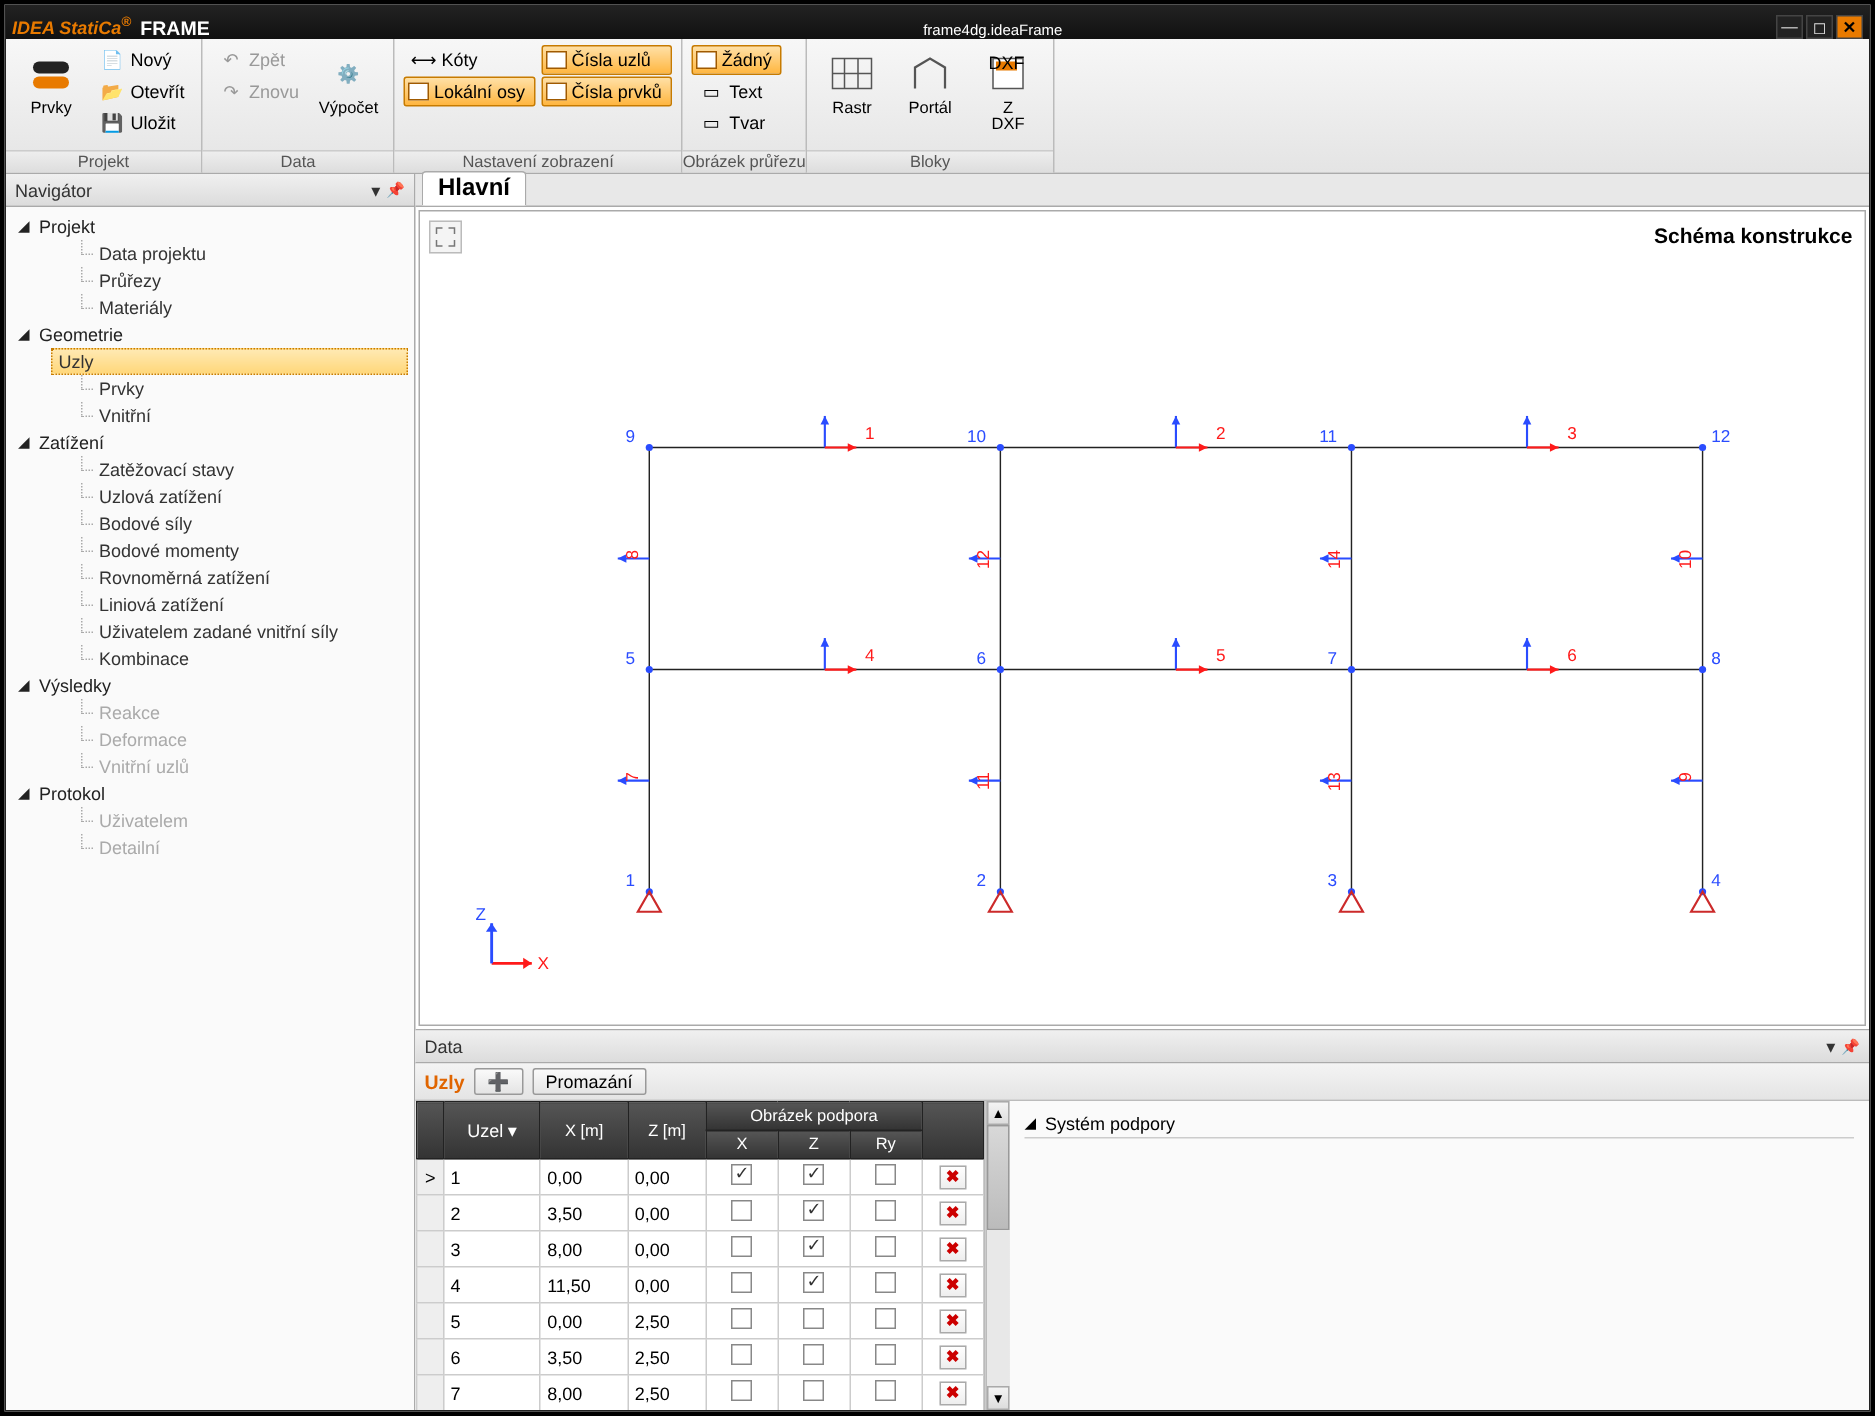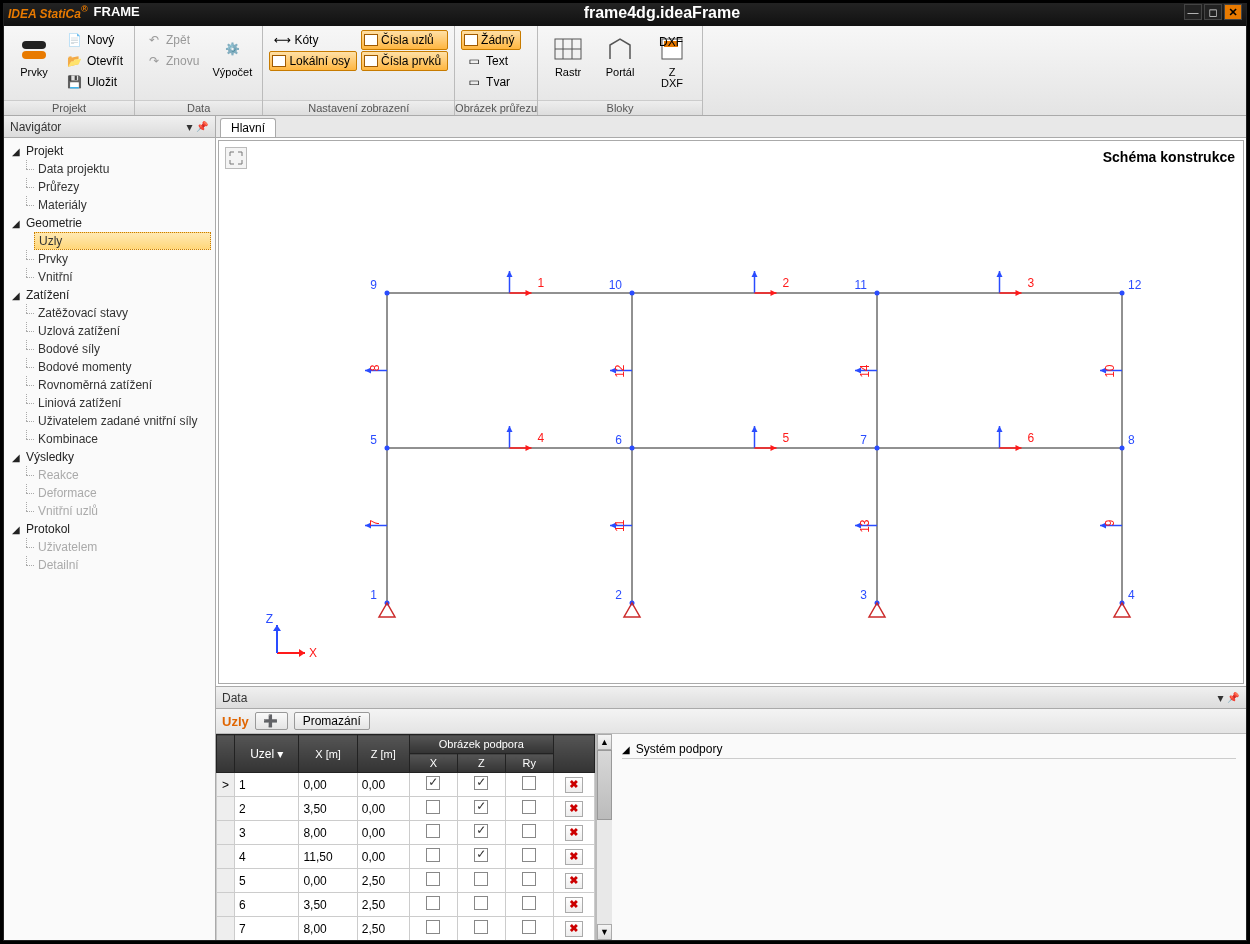--- a/index.html
+++ b/index.html
@@ -1,24 +1,24 @@
 <!DOCTYPE html>
 <html><head>
 <meta charset="utf-8">
 <style>
 * { box-sizing: border-box; margin: 0; padding: 0; font-family: "Segoe UI", Tahoma, sans-serif; font-size: 12px; }
 html, body { width: 1250px; height: 944px; background: #000; overflow: hidden; }
 .app { width: 1244px; height: 938px; margin: 3px; background: #fff; display: flex; flex-direction: column; border: 1px solid #222; }
 
 
-.titlebar { height: 22px; background: linear-gradient(#222,#111); color: #fff; display: flex; align-items: flex-start; padding: 0 4px; }
+.titlebar { height: 22px; background: linear-gradient(#222,#111); color: #fff; display: flex; align-items: flex-end; padding: 0 4px; }
 .titlebar .brand { color: #e87a00; font-style: italic; font-weight: bold; font-size: 14px; }
 .titlebar .brand sup { font-size:9px; }
 .titlebar .prodname { color:#fff; font-weight:bold; margin-left:6px; font-size:13px;}
-.titlebar .filename { flex:1; text-align:center; color:#fff; font-size:16px;font-weight:bold;}
+.titlebar .filename { flex:1; text-align:center; color:#fff; font-size:10px;}
 .titlebar .winbtns { display:flex; gap:2px;}
 .titlebar .winbtn { width:18px; height:16px; background:#222; border:1px solid #444; display:flex;align-items:center;justify-content:center;color:#ddd;font-size:11px;}
 .titlebar .winbtn.close { background:#e87a00; color:#000; font-weight:bold;}
 
 
 .ribbon { background: linear-gradient(#f7f7f7,#e4e4e4); border-bottom:1px solid #aaa; display:flex; }
 .ribbon-group { border-right:1px solid #bbb; display:flex; flex-direction:column; }
 .ribbon-body { display:flex; padding:4px 6px; gap:4px; align-items:flex-start; min-height:74px;}
 .ribbon-label { text-align:center; font-size:11px; color:#555; background:linear-gradient(#eee,#ddd); border-top:1px solid #ccc; padding:1px 0;}
 .rbtn-lg { width:48px; display:flex; flex-direction:column; align-items:center; gap:2px; padding:2px; border:1px solid transparent; border-radius:3px;}
@@ -26,38 +26,38 @@
 .rbtn-lg .lbl { font-size:11px; text-align:center; line-height:1;}
 .rstack { display:flex; flex-direction:column; gap:1px;}
 .rbtn-sm { display:flex; align-items:center; gap:4px; padding:1px 4px; border:1px solid transparent; border-radius:2px; font-size:11px; height:20px;}
 .rbtn-sm.disabled { color:#999;}
 .rbtn-sm .ic { width:16px; height:16px; display:flex;align-items:center;justify-content:center;}
 .rbtn-or { background:linear-gradient(#ffe0a6,#ffb640); border:1px solid #c77b00; border-radius:2px; padding:1px 6px 1px 2px; display:flex;align-items:center;gap:3px; font-size:11px; height:20px;}
 .rbtn-or .box{width:14px;height:12px;border:1px solid #a05a00;background:#fff;}
 
 
 .mainrow { flex:1; display:flex; min-height:0;}
-.nav { width:212px; border-right:1px solid #aaa; display:flex; flex-direction:column; background:#fafafa;}
+.nav { width:273px; border-right:1px solid #aaa; display:flex; flex-direction:column; background:#fafafa;}
 .panelhead { height:22px; background:linear-gradient(#f0f0f0,#dcdcdc); border-bottom:1px solid #aaa; display:flex; align-items:center; padding:0 6px; font-size:12px; color:#333;}
 .panelhead .sp{flex:1;}
 .panelhead .pin{font-size:10px; margin-left:4px;}
 .tree { flex:1; overflow:auto; padding:4px 0;}
 .tnode { padding:2px 8px; display:flex; align-items:center; gap:4px;}
 .tnode.h { font-size:12px; color:#222;}
 .tnode .arr { width:10px; font-size:10px;}
-.tleaf { padding:2px 8px 2px 34px; font-size:12px; color:#333; position:relative;}
+.tleaf { padding:2px 8px 2px 34px; font-size:12px; color:#333; position:relative;margin-left:28px;}
 .tleaf::before { content:""; position:absolute; left:22px; top:0; bottom:50%; border-left:1px dotted #aaa;}
 .tleaf::after { content:""; position:absolute; left:22px; top:50%; width:8px; border-top:1px dotted #aaa;}
 .tleaf.dis { color:#aaa;}
 .tleaf.sel { background:linear-gradient(#ffe9b3,#ffd77a); border:1px dotted #c77b00; margin:0 4px 0 30px; padding:1px 4px;}
 .tleaf.sel::before,.tleaf.sel::after{display:none;}
 
 .center { flex:1; display:flex; flex-direction:column; min-width:0;}
 .tabstrip { height:22px; background:#e8e8e8; border-bottom:1px solid #aaa; display:flex; align-items:flex-end; padding-left:4px;}
-.tab { background:#fff; border:1px solid #aaa; border-bottom:none; padding:2px 10px; font-size:12px; border-radius:3px 3px 0 0;}
+.tab { background:#fff; border:1px solid #aaa; border-bottom:none; padding:2px 10px; font-size:16px; border-radius:3px 3px 0 0;font-weight:bold;}
 .canvaswrap { flex:1; background:#fff; border:1px solid #aaa; margin:2px; position:relative; overflow:hidden;}
 .canvas-title{ text-align:right; padding:8px; font-size:14px;font-weight:bold;}
 .fitbtn{position:absolute;left:6px;top:6px;width:22px;height:22px;border:1px solid #bbb;background:#f4f4f4;display:flex;align-items:center;justify-content:center;}
 svg.frame { position:absolute; inset:0;}
 
 
 .datapanel { height:254px; border-top:1px solid #aaa; display:flex; flex-direction:column; background:#fafafa;}
 .datatoolbar{ display:flex; align-items:center; gap:6px; padding:3px 6px; background:linear-gradient(#f4f4f4,#e4e4e4); border-bottom:1px solid #bbb;}
 .datatoolbar .tabact{ color:#e06500; font-weight:bold; font-size:13px;}
 .btn { border:1px solid #999; background:linear-gradient(#fafafa,#e4e4e4); padding:1px 8px; border-radius:2px; font-size:12px; display:flex;align-items:center;gap:4px;}

